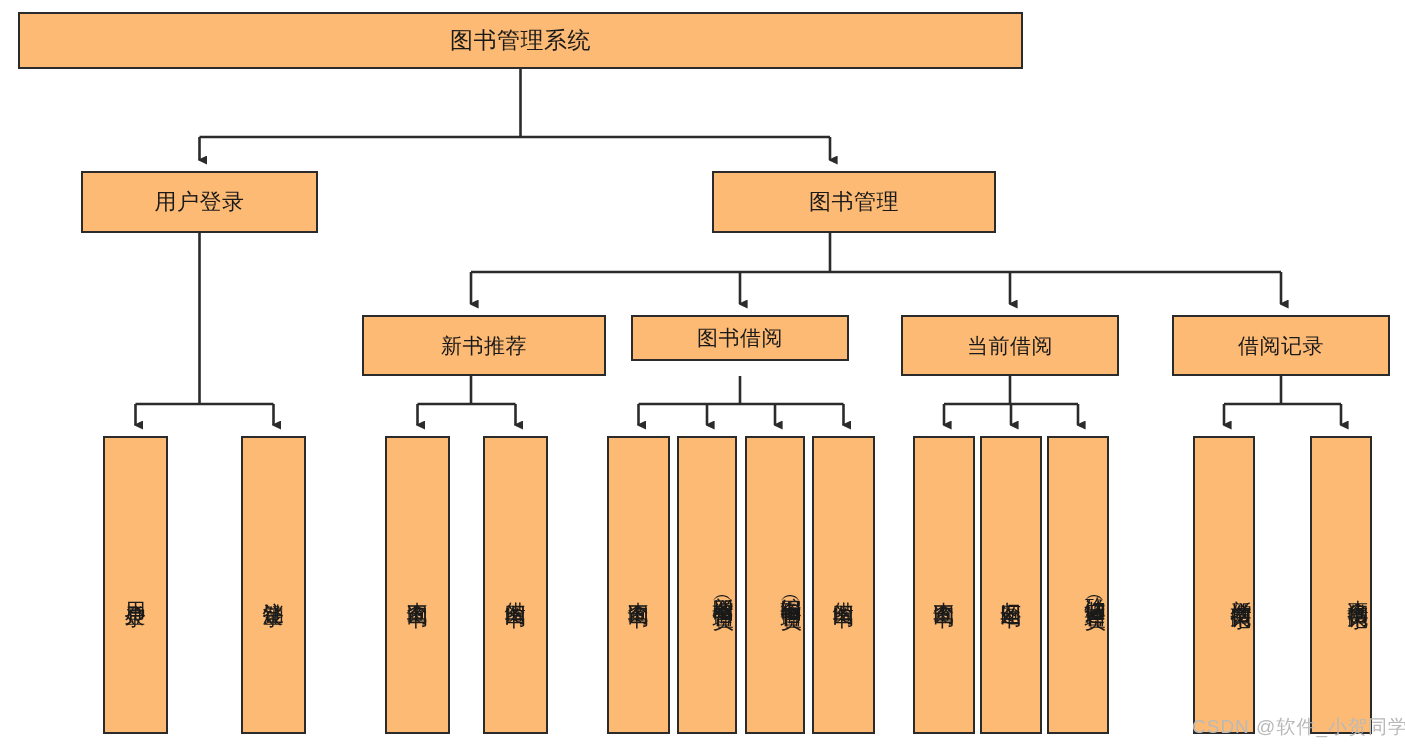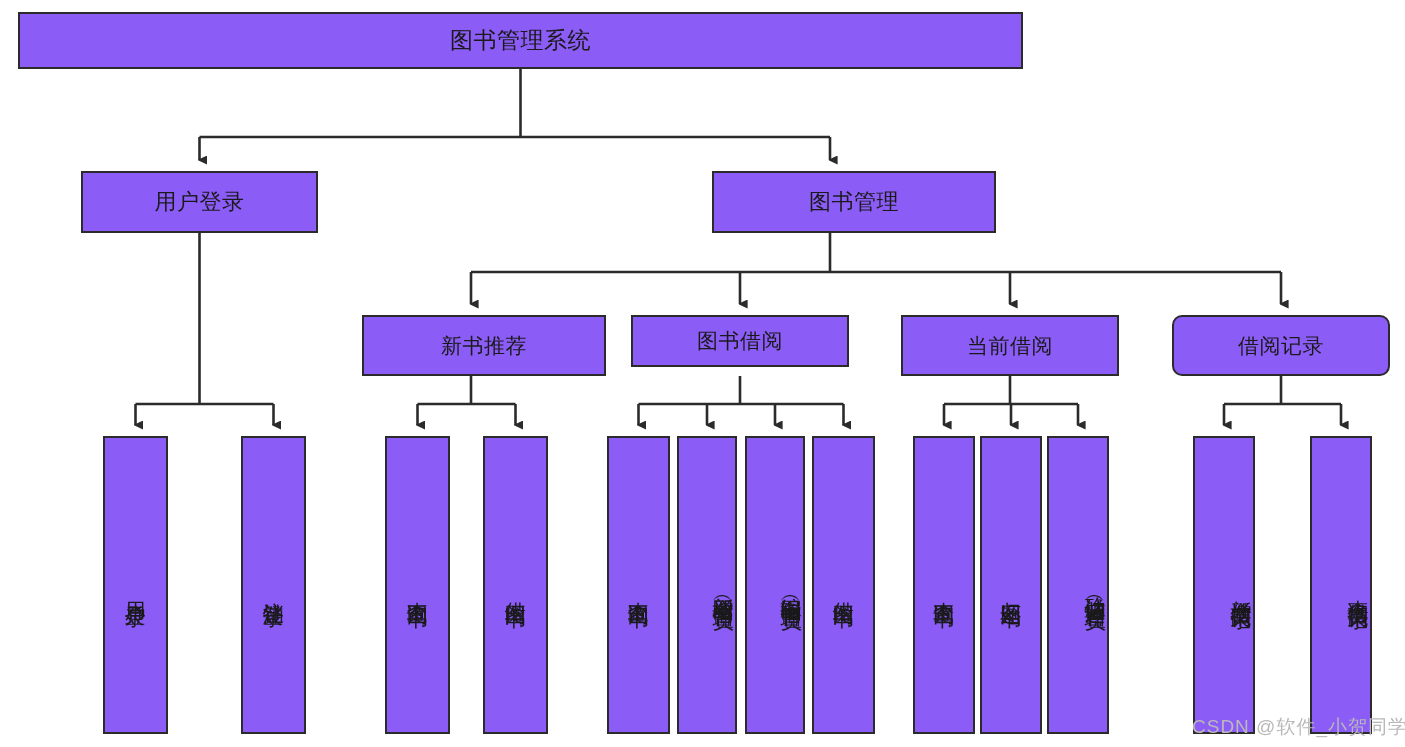--- a/index.html
+++ b/index.html
@@ -24,21 +24,21 @@
     left: 0;
     top: 0;
     width: 1405px;
     height: 747px;
     pointer-events: none;
   }
   .node {
     position: absolute;
     box-sizing: border-box;
     border: 2px solid #2b2b2b;
-    background: #8b5cf6;
+    background: #fdba74;
     display: flex;
     align-items: center;
     justify-content: center;
     text-align: center;
     color: #1a1a1a;
     letter-spacing: 0.5px;
   }
   .node.root {
     font-size: 23px;
   }
@@ -115,23 +115,23 @@
         <path d="M 1224 404 L 1224 425" marker-end="url(#arrowhead)"></path>
         <path d="M 1341 404 L 1341 425" marker-end="url(#arrowhead)"></path>
       </g>
   </svg>
 
   <div id="nodes-layer">
       <div class="node root" style="left: 18px; top: 12px; width: 1005px; height: 57px;">图书管理系统</div>
       <div class="node level2" style="left: 81px; top: 171px; width: 237px; height: 62px;">用户登录</div>
       <div class="node level2" style="left: 712px; top: 171px; width: 284px; height: 62px;">图书管理</div>
       <div class="node level3" style="left: 362px; top: 315px; width: 244px; height: 61px;">新书推荐</div>
-      <div class="node level3" style="left: 631px; top: 315px; width: 218px; height: 52px;">图书借阅</div>
+      <div class="node level3" style="left: 631px; top: 315px; width: 218px; height: 46px;">图书借阅</div>
       <div class="node level3" style="left: 901px; top: 315px; width: 218px; height: 61px;">当前借阅</div>
-      <div class="node level3" style="left: 1172px; top: 315px; width: 218px; height: 61px; border-radius: 10px;">借阅记录</div>
+      <div class="node level3" style="left: 1172px; top: 315px; width: 218px; height: 61px;">借阅记录</div>
       <div class="node leaf centered" style="left: 103px; top: 436px; width: 65px; height: 298px;">用户登录</div>
       <div class="node leaf centered" style="left: 241px; top: 436px; width: 65px; height: 298px;">注销登录</div>
       <div class="node leaf centered" style="left: 385px; top: 436px; width: 65px; height: 298px;">查询图书</div>
       <div class="node leaf centered" style="left: 483px; top: 436px; width: 65px; height: 298px;">借阅图书</div>
       <div class="node leaf centered" style="left: 607px; top: 436px; width: 63px; height: 298px;">查询图书</div>
       <div class="node leaf" style="left: 677px; top: 436px; width: 60px; height: 298px;">新增图书（管理员）</div>
       <div class="node leaf" style="left: 745px; top: 436px; width: 60px; height: 298px;">编辑图书（管理员）</div>
       <div class="node leaf centered" style="left: 812px; top: 436px; width: 63px; height: 298px;">借阅图书</div>
       <div class="node leaf centered" style="left: 913px; top: 436px; width: 62px; height: 298px;">查询图书</div>
       <div class="node leaf centered" style="left: 980px; top: 436px; width: 62px; height: 298px;">归还图书</div>

